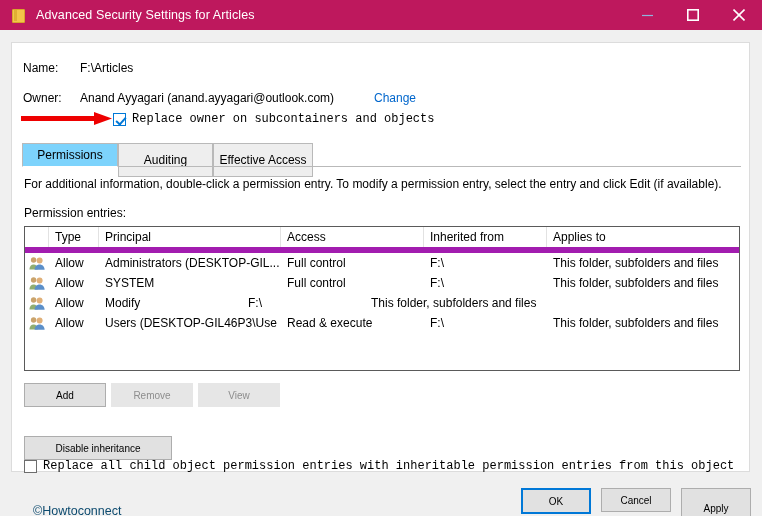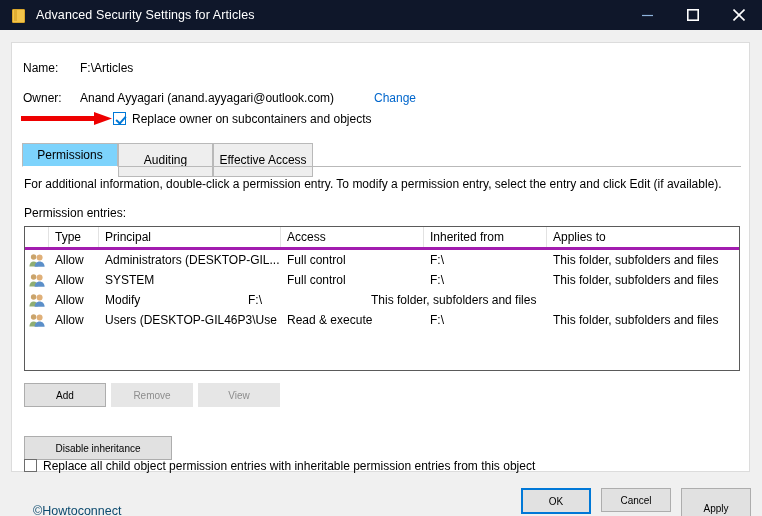--- a/index.html
+++ b/index.html
@@ -15,21 +15,21 @@
     color: #000;
     overflow: hidden;
     position: relative;
   }
 
   
   .titlebar {
     position: absolute;
     left: 0; top: 0;
     width: 762px; height: 30px;
-    background: #0f172a;
+    background: #be185d;
     display: flex;
     align-items: center;
   }
   .title-icon {
     width: 16px; height: 16px;
     margin-left: 10px;
     position: relative;
   }
   .title-icon .folder {
     position: absolute;
@@ -109,23 +109,24 @@
     position: absolute;
     left: 3.5px; top: 0.5px;
     width: 4px; height: 8px;
     border: solid #0078d7;
     border-width: 0 2px 2px 0;
     transform: rotate(42deg);
   }
   .cb-line {
     position: absolute;
     display: flex;
-    align-items: flex-start;
+    align-items: flex-end;
     gap: 6px;
     white-space: nowrap;
+    font-family: Liberation Mono, monospace;
   }
   .cb-replace-owner { left: 101px; top: 69px; }
 
   
   .arrow {
     position: absolute;
     left: 8px; top: 68px;
     width: 92px; height: 15px;
   }
 
@@ -184,21 +185,21 @@
     left: 12px; top: 183px;
     width: 716px; height: 145px;
     border: 1px solid #5a5a5a;
     box-sizing: border-box;
     background: #fff;
     overflow: hidden;
   }
   .lv-header {
     display: flex;
     height: 20px;
-    border-bottom: 3px solid #a21caf;
+    border-bottom: 6px solid #a21caf;
     background: #ffffff;
   }
   .lv-th {
     font-size: 12px;
     color: #000;
     padding-left: 6px;
     box-sizing: border-box;
     display: flex;
     align-items: center;
     border-right: 1px solid #e2e2e2;

